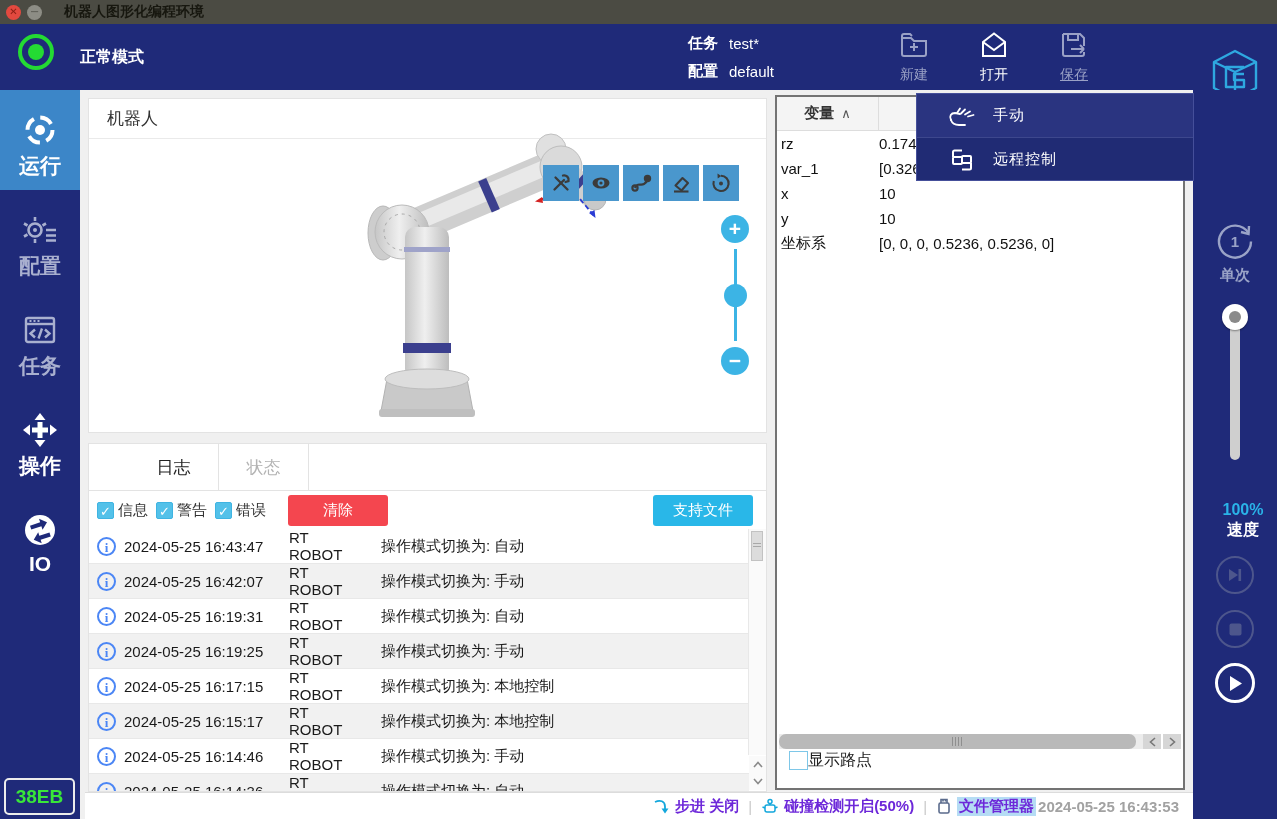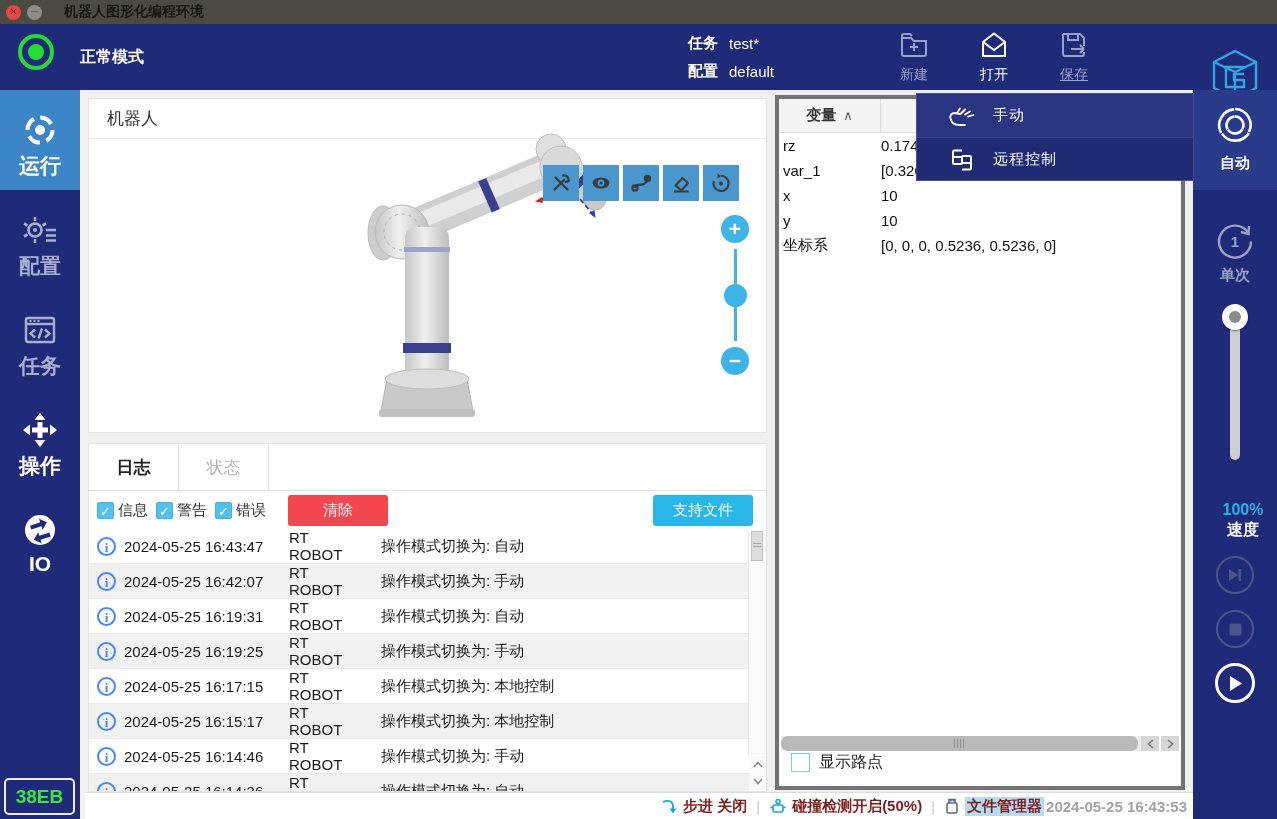--- a/index.html
+++ b/index.html
@@ -48,21 +48,21 @@
   .zoom-btn{width:28px;height:28px;border-radius:50%;background:#3cb4e5;color:#fff;font-size:21px;line-height:27px;
             text-align:center;font-weight:bold;}
   .zoom-track{position:relative;width:3px;height:92px;background:#3cb4e5;margin:6px auto;}
   .zoom-handle{position:absolute;left:-10px;top:35px;width:23px;height:23px;border-radius:50%;background:#3cb4e5;}
 
   
   .log-panel{position:absolute;left:88px;top:443px;width:679px;height:349px;background:#fff;
              border:1px solid #e3e3e3;box-sizing:border-box;overflow:hidden;}
   .log-tabs{height:46px;border-bottom:1px solid #e3e3e3;display:flex;}
   .tab{width:89px;border-right:1px solid #e3e3e3;display:flex;align-items:center;justify-content:center;font-size:17px;}
-  .tab-active{font-weight:bold;color:#222;}
+  .tab-active{font-weight:normal;color:#222;padding-left:40px;}
   .tab-dim{color:#b3b3b3;}
   .filter-row{height:38px;display:flex;align-items:center;border-bottom:1px solid #ededed;}
   .cb-group{display:flex;align-items:center;margin-left:8px;}
   .cb{width:17px;height:17px;background:#53c1e9;border:1px solid #3fb4e2;border-radius:2px;color:#fff;
       font-size:13px;text-align:center;line-height:17px;box-sizing:border-box;}
   .cb-label{font-size:15px;color:#333;margin-left:4px;}
   .clear-btn{margin-left:22px;width:100px;height:31px;background:#f4464f;color:#fff;font-size:15px;border-radius:3px;
              display:flex;align-items:center;justify-content:center;}
   .support-btn{margin-left:auto;margin-right:13px;width:100px;height:31px;background:#29b7e8;color:#fff;font-size:15px;
              border-radius:3px;display:flex;align-items:center;justify-content:center;}
@@ -76,46 +76,46 @@
   .lr-msg{margin-left:19px;}
   .vscroll{position:absolute;top:85px;right:0;bottom:36px;width:17px;background:#fafafa;border-left:1px solid #e8e8e8;}
   .vthumb{position:absolute;left:2px;top:2px;width:12px;height:30px;background:#dcdcdc;border:1px solid #c2c2c2;
           box-sizing:border-box;display:flex;align-items:center;justify-content:center;}
   .vthumb span{display:block;width:8px;height:6px;
         background:repeating-linear-gradient(#a8a8a8 0 1px,transparent 1px 3px);}
   .scroll-arrow{position:absolute;right:0;width:17px;height:17px;display:flex;align-items:center;justify-content:center;background:#fafafa;}
 
   
   .vars-panel{position:absolute;left:775px;top:95px;width:410px;height:695px;background:#fff;
-              border:4px solid #737373;box-sizing:border-box;}
+              border:2px solid #737373;box-sizing:border-box;}
   .vars-header{height:33px;background:#f4f4f4;border-bottom:1px solid #ddd;display:flex;}
   .vh-c1{width:101px;border-right:1px solid #ddd;display:flex;align-items:center;justify-content:center;
          font-weight:bold;font-size:15px;color:#333;}
   .vh-caret{margin-left:7px;font-weight:normal;color:#555;font-size:13px;}
   .var-row{height:25px;display:flex;align-items:center;font-size:15px;color:#111;}
   .vr-name{width:98px;padding-left:4px;flex:none;}
   .vr-value{white-space:nowrap;}
   .hscroll{position:absolute;left:2px;top:637px;width:364px;height:15px;background:#ececec;}
   .hthumb{position:absolute;left:0;top:0;width:357px;height:15px;background:#b9b9b9;border-radius:7px;
           display:flex;align-items:center;justify-content:center;}
   .hthumb span{display:block;height:9px;width:12px;
         background:repeating-linear-gradient(90deg,#8f8f8f 0 1px,transparent 1px 3px);}
   .h-arrows{position:absolute;right:2px;top:637px;height:15px;display:flex;gap:2px;}
   .h-arrow{width:18px;height:15px;background:#d6d6d6;display:flex;align-items:center;justify-content:center;}
   .waypoints{position:absolute;left:12px;top:653px;display:flex;align-items:center;}
   .wp-box{width:19px;height:19px;border:1px solid #7ec7e8;background:#fff;box-sizing:border-box;}
-  .wp-label{margin-left:9px;font-size:16px;color:#222;}
+  .wp-label{font-size:16px;color:#222;}
 
   
   .statusbar{position:absolute;left:85px;top:792px;width:1108px;height:27px;background:#fff;border-top:1px solid #dcdcdc;
              box-sizing:border-box;display:flex;align-items:center;justify-content:flex-end;font-size:15px;}
-  .sb-item{display:flex;align-items:center;color:#7f1d1d;font-weight:bold;gap:5px;}
+  .sb-item{display:flex;align-items:center;color:#6d28d9;font-weight:bold;gap:5px;}
   .sb-sep{color:#c9c9c9;margin:0 9px;font-weight:normal;}
   .fm-label{background:#b5dcf4;padding:0 2px;}
-  .sb-date{color:#a2a2a2;font-weight:bold;margin-left:2px;padding-right:6px;}
+  .sb-date{color:#a2a2a2;font-weight:bold;margin-left:2px;padding-right:14px;}
 
   
   .right-sidebar{position:absolute;left:1193px;top:90px;width:84px;height:729px;background:#1f2a79;}
   .rs-tile{position:absolute;left:0;width:84px;text-align:center;}
   .rs-auto{top:0;height:100px;background:#2b3b8c;color:#fff;}
   .rs-auto .ic{display:block;margin:12px auto 2px auto;}
   .rs-lbl{font-size:15px;font-weight:bold;}
   .rs-single{top:128px;color:#9aa3c7;}
   .rs-track{position:absolute;left:37px;top:227px;width:10px;height:143px;background:#cfcfcf;border-radius:5px;}
   .rs-handle{position:absolute;left:29px;top:214px;width:26px;height:26px;background:#fff;border-radius:50%;
@@ -524,33 +524,20 @@
         <rect x="3" y="6" width="10" height="10" rx="1.5"></rect>
         <path d="M5 6 V2.5 h6 V6"></path>
         <path d="M7 2.5 v2 M9.5 2.5 v2"></path>
       </svg>
       <span class="fm-label">文件管理器</span>
     </div>
     <span class="sb-date">2024-05-25 16:43:53</span>
   </div>
 
   <div class="right-sidebar">
-    <div class="rs-tile rs-auto">
-      <span class="ic">
-        <svg width="46" height="46" viewBox="0 0 46 46" fill="none" stroke="#fff" stroke-width="2.6">
-          <path d="M23 7 a16 16 0 0 1 14 23"></path>
-          <path d="M23 7 a16 16 0 0 1 14 23" transform="rotate(120 23 23)"></path>
-          <path d="M23 7 a16 16 0 0 1 14 23" transform="rotate(240 23 23)"></path>
-          <path d="M23 14.5 a8.5 8.5 0 0 1 7.5 12.3"></path>
-          <path d="M23 14.5 a8.5 8.5 0 0 1 7.5 12.3" transform="rotate(120 23 23)"></path>
-          <path d="M23 14.5 a8.5 8.5 0 0 1 7.5 12.3" transform="rotate(240 23 23)"></path>
-        </svg>
-      </span>
-      <span class="rs-lbl">自动</span>
-    </div>
 
     <div class="rs-tile rs-single">
       <span class="ic" style="display:block;margin:0 auto 2px auto;width:46px;height:46px;">
         <svg width="46" height="46" viewBox="0 0 46 46" fill="none" stroke="#9aa3c7" stroke-width="2.4">
           <path d="M36.5 15 a16 16 0 1 0 2.5 8.5"></path>
           <path d="M37 8 l-0.5 8 l-7.5 -2" fill="none"></path>
           <text x="23" y="28.5" text-anchor="middle" font-size="15" font-weight="bold" fill="#9aa3c7" stroke="none" font-family="Liberation Sans,sans-serif">1</text>
         </svg>
       </span>
       <span class="rs-lbl">单次</span>

